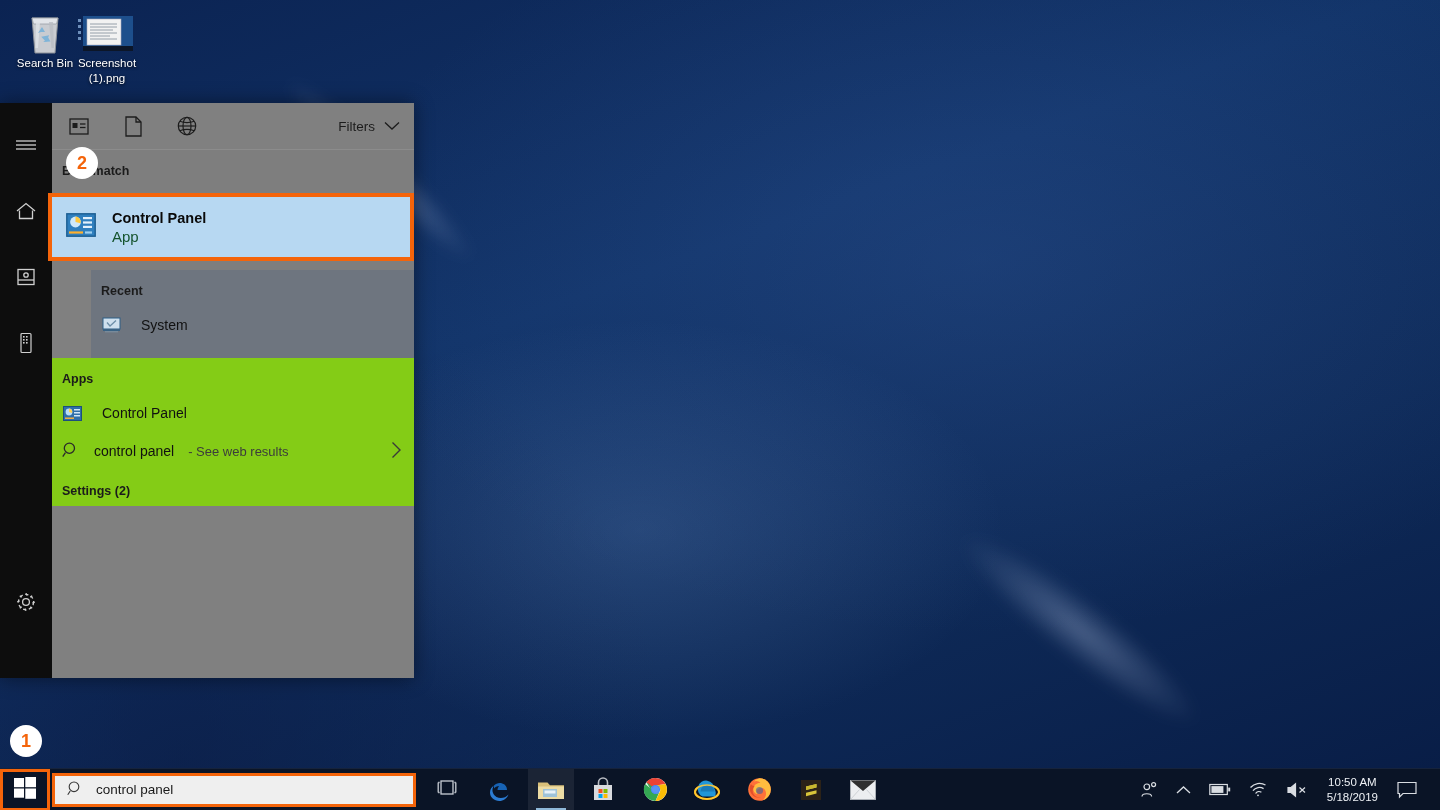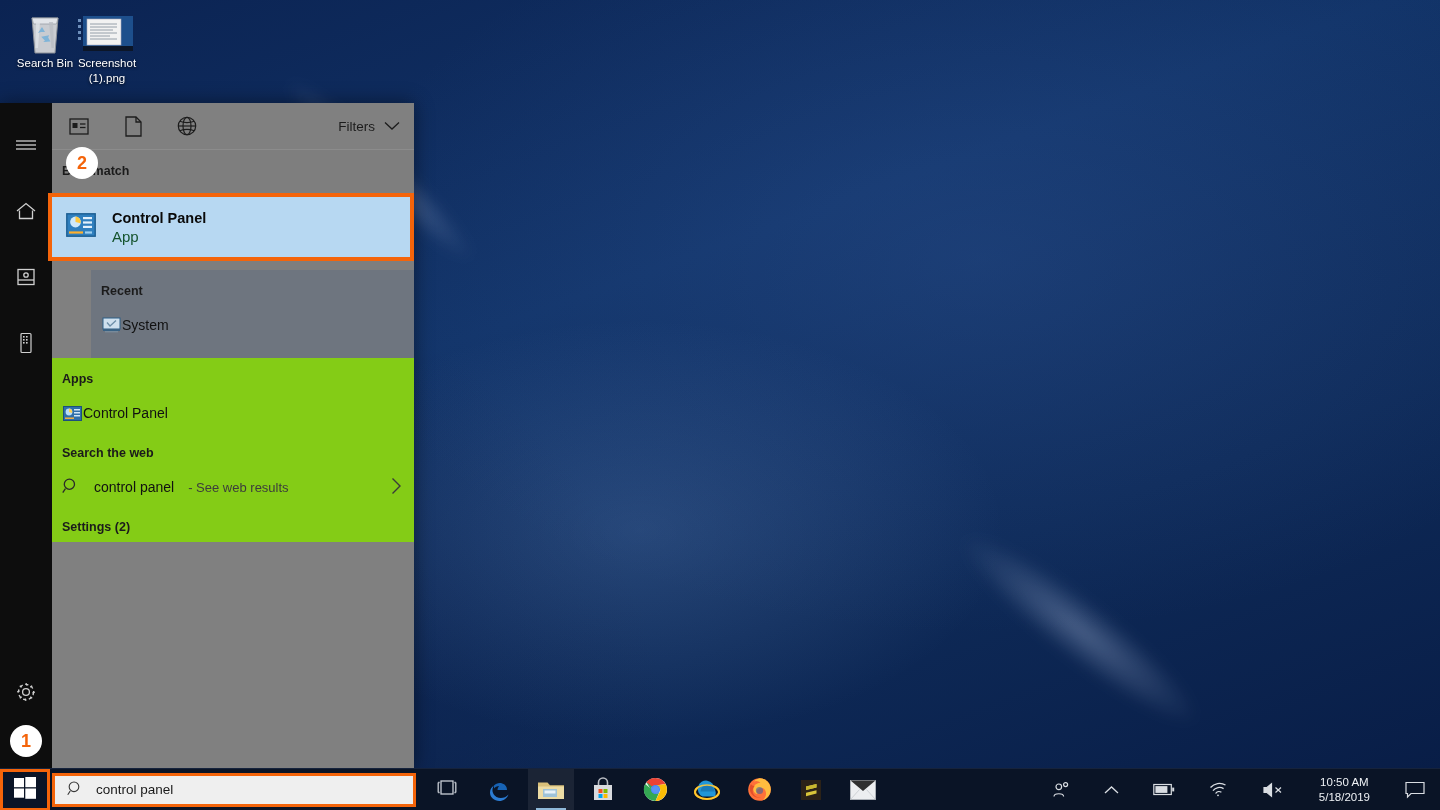--- a/index.html
+++ b/index.html
@@ -43,21 +43,21 @@
   .desk-icon {
     position: absolute; width: 90px;
     text-align: center; color: #fff;
     font-size: 11.5px; line-height: 15px;
     text-shadow: 0 1px 3px rgba(0,0,0,0.85);
   }
   .desk-icon .glyph { height: 50px; display:flex; align-items:flex-end; justify-content:center; }
 
   
   #searchPanel {
-    position: absolute; left: 0; top: 103px; width: 414px; height: 665px;
+    position: absolute; left: 0; top: 103px; width: 414px; height: 575px;
     display: flex;
     box-shadow: 0 0 18px rgba(0,0,0,0.45);
   }
   #leftRail {
     width: 52px; background: #0d0d0d;
     display: flex; flex-direction: column; align-items: center;
     padding-top: 18px; position: relative; flex-shrink: 0;
   }
   .rail-btn {
     width: 48px; height: 48px;
@@ -93,21 +93,21 @@
     background: #b7d8f2;
     border: 4px solid #f4640a;
     display: flex; align-items: center; padding-left: 14px; gap: 16px;
     z-index: 5;
   }
   #bestMatchRow .bm-text { display: flex; flex-direction: column; gap: 2px; }
   #bestMatchRow .bm-title { font-size: 14.5px; font-weight: bold; color: #0a0a0a; }
   #bestMatchRow .bm-sub { font-size: 15px; color: #14532d; }
 
   .list-row {
-    display: flex; align-items: center; gap: 1px;
+    display: flex; align-items: center; gap: 20px;
     height: 38px; padding-left: 10px;
     font-size: 14px; color: #111;
   }
   .list-row .mini { width: 20px; height: 20px; flex-shrink: 0; display:flex; align-items:center; justify-content:center; }
   .web-row {
     display: flex; align-items: center; gap: 14px;
     height: 38px; padding: 0 12px 0 10px; font-size: 14px; color: #111;
   }
   .web-row .sub { color: #3c3c3c; font-size: 13px; }
   .web-row .chev { margin-left: auto; color: #3a3a3a; }
@@ -143,21 +143,21 @@
   #taskViewBtn { width: 46px; height: 42px; display:flex; align-items:center; justify-content:center; margin-left: 8px; }
   #tbApps { display: flex; align-items: center; gap: 6px; margin-left: 6px; }
   .tb-app {
     width: 46px; height: 42px; display: flex; align-items: center; justify-content: center;
     position: relative;
   }
   .tb-app.active { background: rgba(255,255,255,0.07); }
   .tb-app.active::after {
     content:""; position: absolute; bottom: 0; left: 8px; right: 8px; height: 3px; background: #8fb8d8;
   }
-  #tray { margin-left: auto; display: flex; align-items: center; gap: 16px; padding-right: 6px; }
+  #tray { margin-left: auto; display: flex; align-items: center; gap: 0; padding-right: 14px; }
   .tray-item { height: 42px; display: flex; align-items: center; justify-content: center; padding: 0 9px; color: #e3e6ea; }
   #clock {
     display: flex; flex-direction: column; align-items: center; justify-content: center;
     font-size: 11.5px; color: #eef1f5; line-height: 15px; padding: 0 10px; height: 42px;
   }
 </style>
 </head>
 <body>
 
 <div id="desktop">
@@ -324,21 +324,20 @@
                 <rect x="11" y="3" width="6" height="1.5"></rect>
                 <rect x="11" y="6" width="6" height="1.5"></rect>
                 <rect x="11" y="9" width="6" height="1.5"></rect>
               </g>
             <rect x="2" y="11.5" width="9" height="1.4" fill="#ffb43a"></rect>
           </svg>
         </span>
         <span>Control Panel</span>
       </div>
 
-      <div class="section-head">Search the web</div>
       <div class="web-row">
         <span class="mini">
           <svg width="18" height="18" viewBox="0 0 18 18" fill="none" stroke="#2a2a2a" stroke-width="1.3">
             <circle cx="7.4" cy="7.2" r="5.1"></circle>
               <line x1="3.4" y1="11.6" x2="0.8" y2="15.6"></line>
           </svg>
         </span>
         <span>control panel</span>
         <span class="sub"> - See web results</span>
         <span class="chev">

